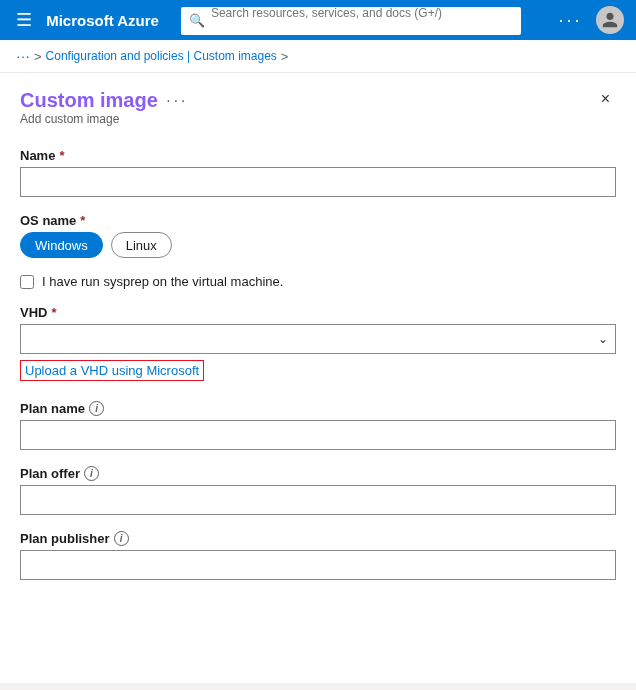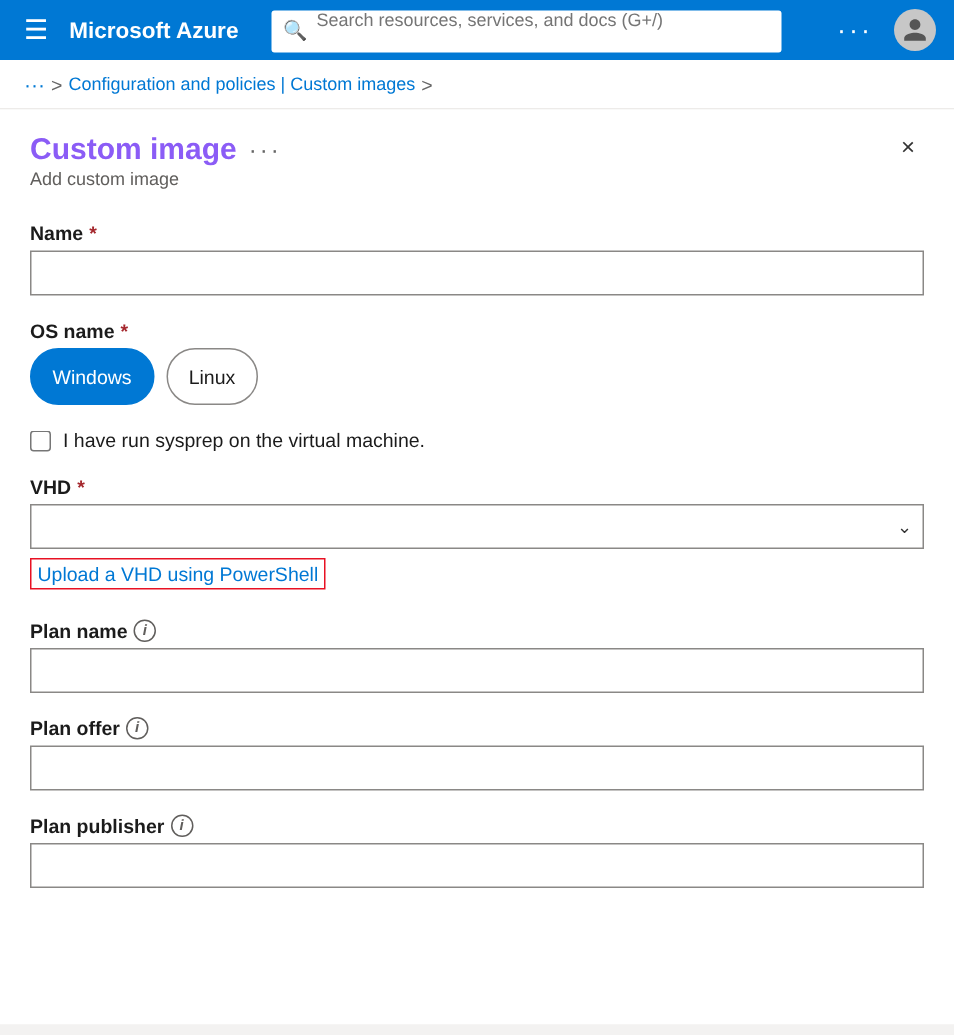--- a/index.html
+++ b/index.html
@@ -188,21 +188,21 @@
     }
 
     
     .os-toggle {
       display: flex;
       align-items: center;
       gap: 8px;
       margin-top: 4px;
     }
     .os-btn {
-      height: 38px;
+      height: 26px;
       padding: 0 14px;
       border-radius: 20px;
       border: 1px solid #8a8886;
       font-size: 13px;
       cursor: pointer;
       background: white;
       color: #1b1b1b;
     }
     .os-btn.active {
       background: #0078d4;
@@ -351,21 +351,21 @@
     <div class="form-label">
       <span>VHD</span>
       <span class="required-star">*</span>
     </div>
     <div class="form-select-wrapper">
       <select class="form-select">
         <option value=""></option>
       </select>
       <span class="select-chevron">⌄</span>
     </div>
-    <a class="upload-link">Upload a VHD using PowerShell</a>
+    <a class="upload-link">Upload a VHD using Microsoft</a>
   </div>
 
   <div class="form-group">
     <div class="form-label">
       <span>Plan name</span>
       <span class="info-icon">i</span>
     </div>
     <input type="text" class="form-input" style="">
   </div>
 

